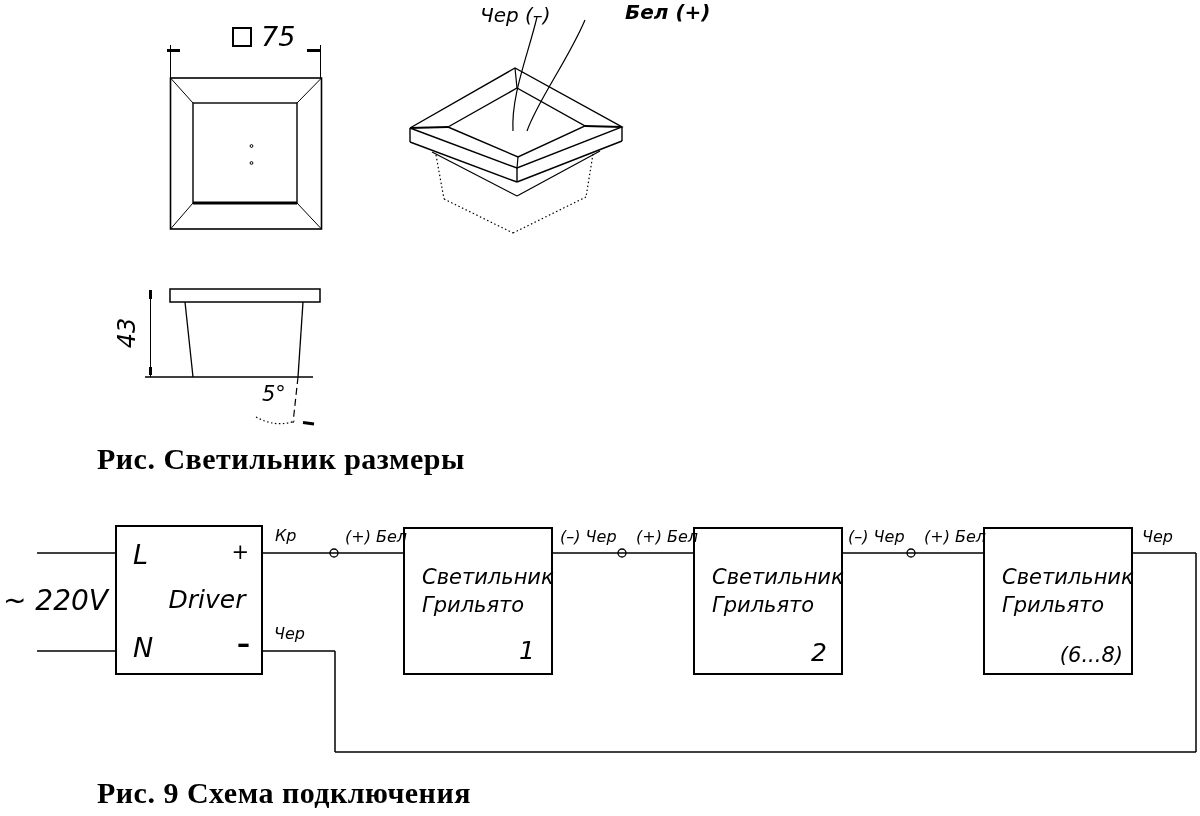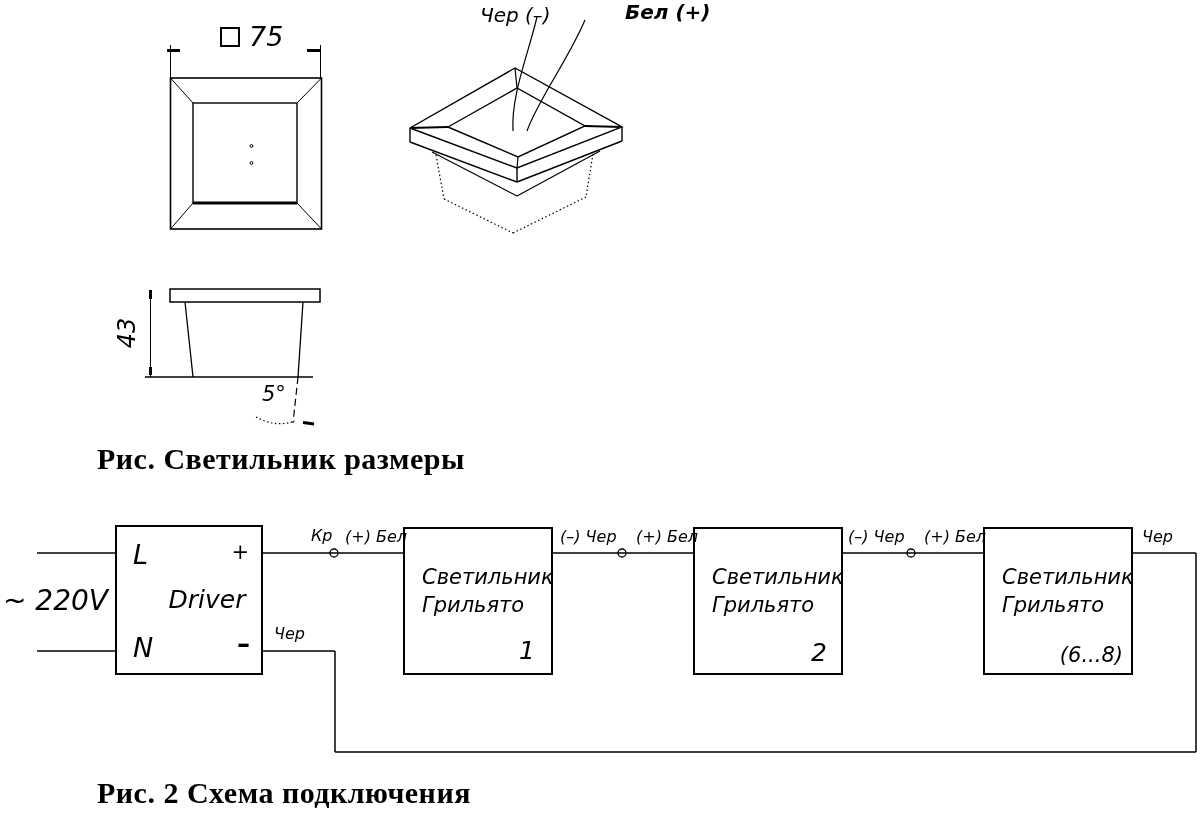--- a/index.html
+++ b/index.html
@@ -68,21 +68,21 @@
     <line x1="30.5" y1="63" x2="53" y2="88" stroke-width="1"></line>
     <line x1="181.5" y1="63" x2="157" y2="88" stroke-width="1"></line>
     <line x1="30.5" y1="214" x2="53" y2="188" stroke-width="1"></line>
     <line x1="181.5" y1="214" x2="157" y2="188" stroke-width="1"></line>
     <line x1="53" y1="188" x2="157" y2="188" stroke-width="3"></line>
 
     <circle cx="111.5" cy="131" r="1.4" fill="#000"></circle>
     <circle cx="111.5" cy="148" r="1.4" fill="#000"></circle>
   </svg>
 
-  <div class="abs dimlabel" style="left:220px; top:23px;">
+  <div class="abs dimlabel" style="left:232px; top:23px;">
     <span class="sq-symbol"></span>
     <span class="tech" style="font-size:27px;">75</span>
   </div>
 
   <svg style="left:400px; top:0;" width="250" height="245" viewBox="0 0 250 245">
 
     <path d="M137,17 C128,55 111,95 113,131" stroke-width="1.2"></path>
     <path d="M185,20 C168,60 138,100 127,131" stroke-width="1.2"></path>
 
     <polyline points="10,128 115,68 222,127 117,168 10,128" stroke-width="1.4"></polyline>
@@ -178,24 +178,24 @@
     <span class="inner-label tech" style="left:17px; top:66px; font-size:21px;">Грильято</span>
     <span class="inner-label tech" style="right:14px; bottom:8px; font-size:25px;">2</span>
   </div>
 
   <div class="wbox" style="left:983px; top:527px; width:150px; height:148px;">
     <span class="inner-label tech" style="left:17px; top:38px; font-size:21px;">Светильник</span>
     <span class="inner-label tech" style="left:17px; top:66px; font-size:21px;">Грильято</span>
     <span class="inner-label tech" style="right:8px; bottom:7px; font-size:21px;">(6...8)</span>
   </div>
 
-  <div class="abs tech t17" style="left:275px; top:528px;margin-left:36px;">Кр</div>
+  <div class="abs tech t17" style="left:275px; top:528px;">Кр</div>
   <div class="abs tech t17" style="left:345px; top:529px;">(+) Бел</div>
   <div class="abs tech t17" style="left:560px; top:529px;">(–) Чер</div>
   <div class="abs tech t17" style="left:636px; top:529px;">(+) Бел</div>
   <div class="abs tech t17" style="left:848px; top:529px;">(–) Чер</div>
   <div class="abs tech t17" style="left:924px; top:529px;">(+) Бел</div>
   <div class="abs tech t17" style="left:1142px; top:529px;">Чер</div>
   <div class="abs tech t17" style="left:274px; top:626px;">Чер</div>
 
-  <div class="abs caption" style="left:97px; top:778px;">Рис. 2 Схема подключения</div>
+  <div class="abs caption" style="left:97px; top:778px;">Рис. 9 Схема подключения</div>
 
 </div>
 
 </body></html>

